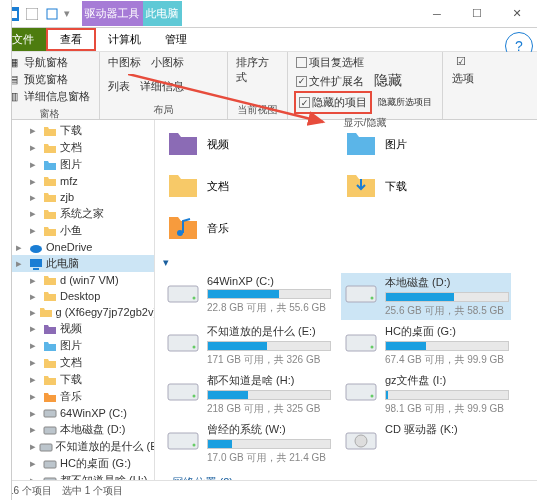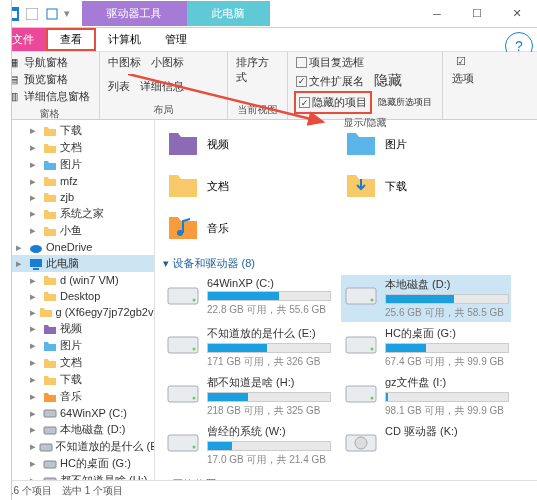--- a/index.html
+++ b/index.html
@@ -1,29 +1,29 @@
 <!DOCTYPE html>
 <html><head>
 <meta charset="utf-8">
 <style>
 *{margin:0;padding:0;box-sizing:border-box;font-family:"Microsoft YaHei",sans-serif;font-size:11px}
 body{background:#fff;width:537px;height:500px;overflow:hidden;position:relative}
 .titlebar{height:28px;background:#fff;display:flex;align-items:center;border-bottom:1px solid #d0d0d0}
 .tb-icons{display:flex;align-items:center;padding:0 4px;gap:4px}
 .tb-icon{width:16px;height:16px;display:flex;align-items:center;justify-content:center}
 .tab-group{display:flex;margin-left:8px}
-.tab{padding:4px 24px;background:#fff;border:1px solid transparent}
+.tab{padding:4px 2px;background:#fff;border:1px solid transparent}
 .tab.purple{background:#a67bd6;color:#fff}
 .tab.blue{background:#5fc9d6;color:#fff}
 .winctrl{margin-left:auto;display:flex}
 .winbtn{width:40px;height:28px;display:flex;align-items:center;justify-content:center;color:#555}
 .helpbtn{width:28px;height:28px;display:flex;align-items:center;justify-content:center;color:#1a7dd4;font-size:14px;border:1px solid #1a7dd4;border-radius:50%;margin:4px}
 .menubar{height:24px;background:#fff;display:flex;align-items:stretch;border-bottom:1px solid #e0e0e0}
 .menutab{padding:4px 12px;display:flex;align-items:center}
-.menutab.file{background:#ec4899;color:#fff}
+.menutab.file{background:#4d7c0f;color:#fff}
 .menutab.active{border:2px solid #e74c3c;position:relative;z-index:5}
 .ribbon{height:68px;background:#f5f5f5;border-bottom:1px solid #d0d0d0;display:flex;position:relative}
 .rgroup{border-right:1px solid #d5d5d5;padding:2px 6px;display:flex;flex-direction:column;justify-content:space-between}
 .rbtn{display:flex;align-items:center;gap:2px;padding:1px 2px;font-size:10px;color:#333}
 .ricon{width:14px;height:14px;display:inline-block}
 .rlabel{text-align:center;font-size:10px;color:#555;padding-top:2px}
 .chk{width:11px;height:11px;border:1px solid #888;display:inline-flex;align-items:center;justify-content:center;font-size:9px;color:#333}
 .redbox{border:2px solid #e74c3c;padding:1px}
 .arrow{position:absolute;top:22px;left:128px;width:205px;height:55px;z-index:10;pointer-events:none}
 .content{display:flex;height:380px}
@@ -375,21 +375,20 @@
                 <path d="M17,22 L17,10 L24,8" stroke="#1a7dd4" stroke-width="2" fill="none"></path>
               </svg>
             </span>
             <span>音乐</span>
           </div>
         </div>
       </div>
     <div class="section">
       <div class="shead">
           <span>▾</span>
-          <span>设备和驱动器 (8)</span>
         </div>
       <div class="grid" id="drives">
           <div class="item">
             <span class="iicon">
               <svg width="34" height="34">
                 <rect x="2" y="10" width="30" height="16" rx="2" fill="#e8ecef" stroke="#aab"></rect>
                 <circle cx="28" cy="22" r="1.5" fill="#6c6"></circle>
               </svg>
             </span>
             <div class="iinfo">

